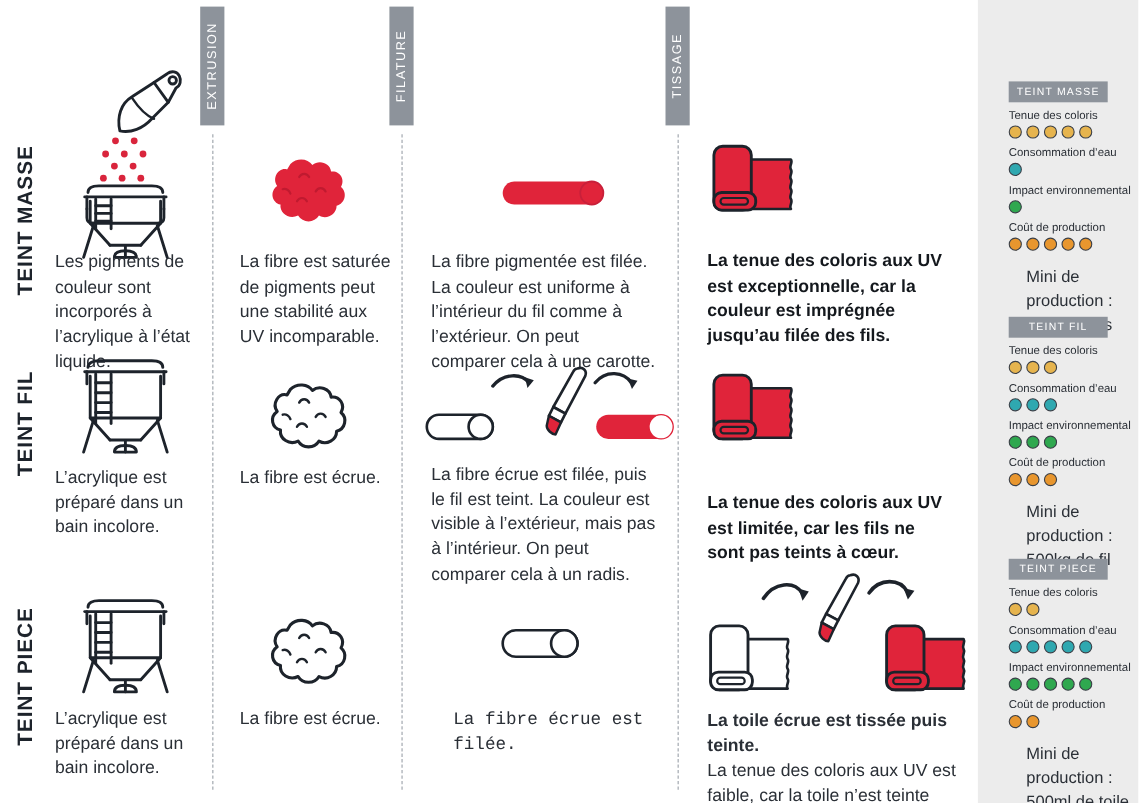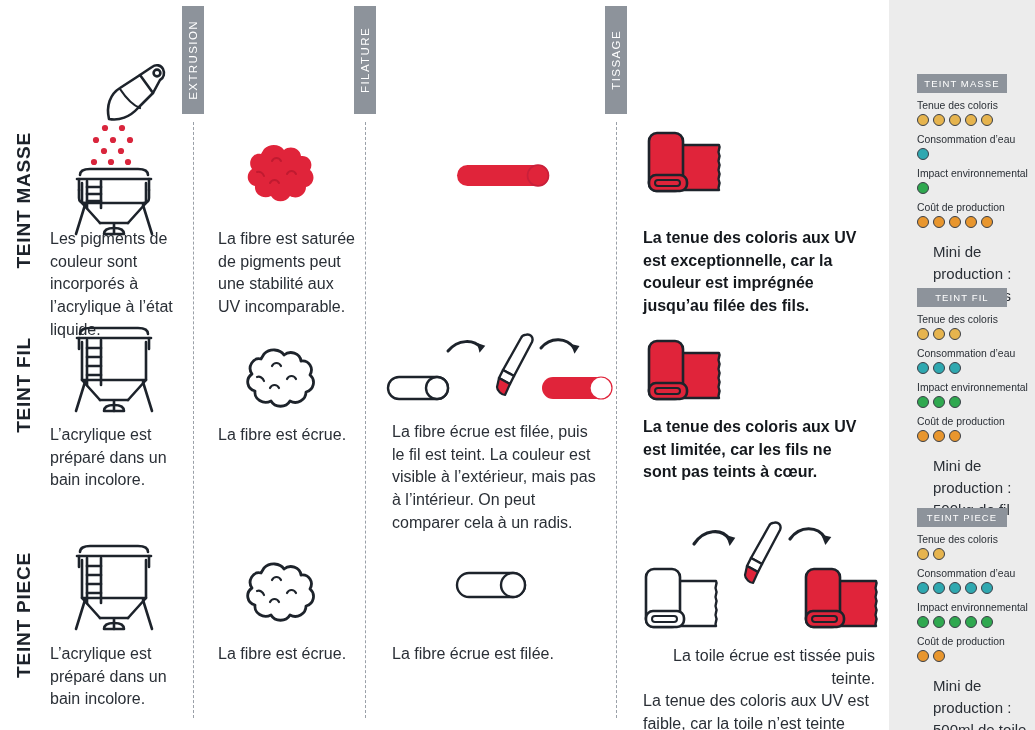--- a/index.html
+++ b/index.html
@@ -67,21 +67,21 @@
     align-items: center;
     justify-content: flex-start;
   }
   .caption {
     position: absolute;
     font-size: 16px;
     line-height: 1.42;
     color: #2a2f36;
   }
   .caption.bold { font-weight: bold; color: #14181d; }
-  .caption .reg { font-weight: normal; display: block; text-align: right; }
+  .caption .reg { font-weight: bold; display: block; }
   .caption .bld { font-weight: normal; display: block; }
 
   
   #sidebar {
     position: absolute;
     left: 889px; top: 0;
     width: 146px; height: 730px;
     background: #ececec;
   }
   .panel { position: absolute; left: 0; width: 146px; }
@@ -217,20 +217,21 @@
     </svg>
   </div>
   <div class="caption" style="left:218px; top:228px; width:138px;">La fibre est saturée de pigments peut une stabilité aux UV incomparable.</div>
 
   <div class="cell-art" style="left:455px; top:158px; width:110px; height:34px;">
     <svg width="108" height="32" viewBox="0 0 108 32">
       <rect x="2" y="6" width="92" height="21" rx="10.5" fill="#e0243a"></rect>
       <circle cx="83" cy="16.5" r="10.5" fill="#e0243a" stroke="#c8203a" stroke-width="1.6"></circle>
     </svg>
   </div>
+  <div class="caption" style="left:392px; top:228px; width:206px;">La fibre pigmentée est filée. La couleur est uniforme à l’intérieur du fil comme à l’extérieur. On peut comparer cela à une carotte.</div>
 
   <div class="cell-art" style="left:641px; top:128px; width:100px; height:78px;">
     <svg width="98" height="76" viewBox="0 0 98 76">
       <path d="M40 16 L78 16 C80 19, 76 22, 78 25 C80 28, 76 31, 78 34
                C80 37, 76 40, 78 43 C80 46, 76 49, 78 52 C80 55, 76 58, 78 61 L40 61 Z" fill="#e0243a" stroke="#1d232b" stroke-width="2.4" stroke-linejoin="round"></path>
       <rect x="8" y="4" width="34" height="58" rx="8" fill="#e0243a" stroke="#1d232b" stroke-width="2.6"></rect>
       <rect x="8" y="46" width="38" height="16" rx="7" fill="#e0243a" stroke="#1d232b" stroke-width="2.6"></rect>
       <rect x="14" y="51" width="25" height="6" rx="3" fill="none" stroke="#1d232b" stroke-width="2"></rect>
     </svg>
   </div>
@@ -311,21 +312,21 @@
 
   <div class="cell-art" style="left:641px; top:336px; width:100px; height:78px;">
     <svg width="98" height="76" viewBox="0 0 98 76">
       <path d="M40 16 L78 16 C80 19, 76 22, 78 25 C80 28, 76 31, 78 34
                C80 37, 76 40, 78 43 C80 46, 76 49, 78 52 C80 55, 76 58, 78 61 L40 61 Z" fill="#e0243a" stroke="#1d232b" stroke-width="2.4" stroke-linejoin="round"></path>
       <rect x="8" y="4" width="34" height="58" rx="8" fill="#e0243a" stroke="#1d232b" stroke-width="2.6"></rect>
       <rect x="8" y="46" width="38" height="16" rx="7" fill="#e0243a" stroke="#1d232b" stroke-width="2.6"></rect>
       <rect x="14" y="51" width="25" height="6" rx="3" fill="none" stroke="#1d232b" stroke-width="2"></rect>
     </svg>
   </div>
-  <div class="caption bold" style="left:643px; top:416px; width:226px;">La tenue des coloris aux UV est limitée, car les fils ne sont pas teints à cœur.</div>
+  <div class="caption bold" style="left:643px; top:447px; width:226px;">La tenue des coloris aux UV est limitée, car les fils ne sont pas teints à cœur.</div>
 
   <div class="cell-art" style="left:60px; top:540px; width:130px; height:100px;">
     <svg width="110" height="96" viewBox="0 0 110 96">
       <g fill="none" stroke="#1d232b" stroke-width="2.6" stroke-linejoin="round" stroke-linecap="round">
         <path d="M20 10 C20 6, 24 4, 30 4 L78 4 C84 4, 88 6, 88 10"></path>
         <line x1="17" y1="14" x2="91" y2="14"></line>
         <path d="M19 14 L19 25 M89 14 L89 25"></path>
         <path d="M22 18 L22 56 L86 56 L86 18"></path>
         <path d="M22 56 L40 76 M86 56 L68 76"></path>
         <path d="M40 76 L68 76"></path>
@@ -358,21 +359,21 @@
     </svg>
   </div>
   <div class="caption" style="left:218px; top:643px; width:138px;">La fibre est écrue.</div>
 
   <div class="cell-art" style="left:455px; top:568px; width:110px; height:34px;">
     <svg width="108" height="32" viewBox="0 0 108 32">
       <rect x="2" y="4" width="68" height="24" rx="12" fill="#ffffff" stroke="#1d232b" stroke-width="2.4"></rect>
       <circle cx="58" cy="16" r="12" fill="#ffffff" stroke="#1d232b" stroke-width="2.4"></circle>
     </svg>
   </div>
-  <div class="caption" style="left:392px; top:643px; width:200px;">La fibre écrue est filée.</div>
+  <div class="caption" style="left:412px; top:643px; width:200px;font-family:Liberation Mono, monospace;">La fibre écrue est filée.</div>
 
   <div class="cell-art" style="left:638px; top:518px; width:252px; height:124px;">
     <svg width="250" height="122" viewBox="0 0 250 122">
 
       <g transform="translate(0,46)">
         <path d="M40 16 L78 16 C80 19, 76 22, 78 25 C80 28, 76 31, 78 34
                  C80 37, 76 40, 78 43 C80 46, 76 49, 78 52 C80 55, 76 58, 78 61 L40 61 Z" fill="#ffffff" stroke="#1d232b" stroke-width="2.4" stroke-linejoin="round"></path>
         <rect x="8" y="4" width="34" height="58" rx="8" fill="#ffffff" stroke="#1d232b" stroke-width="2.6"></rect>
         <rect x="8" y="46" width="38" height="16" rx="7" fill="#ffffff" stroke="#1d232b" stroke-width="2.6"></rect>
         <rect x="14" y="51" width="25" height="6" rx="3" fill="none" stroke="#1d232b" stroke-width="2"></rect>

